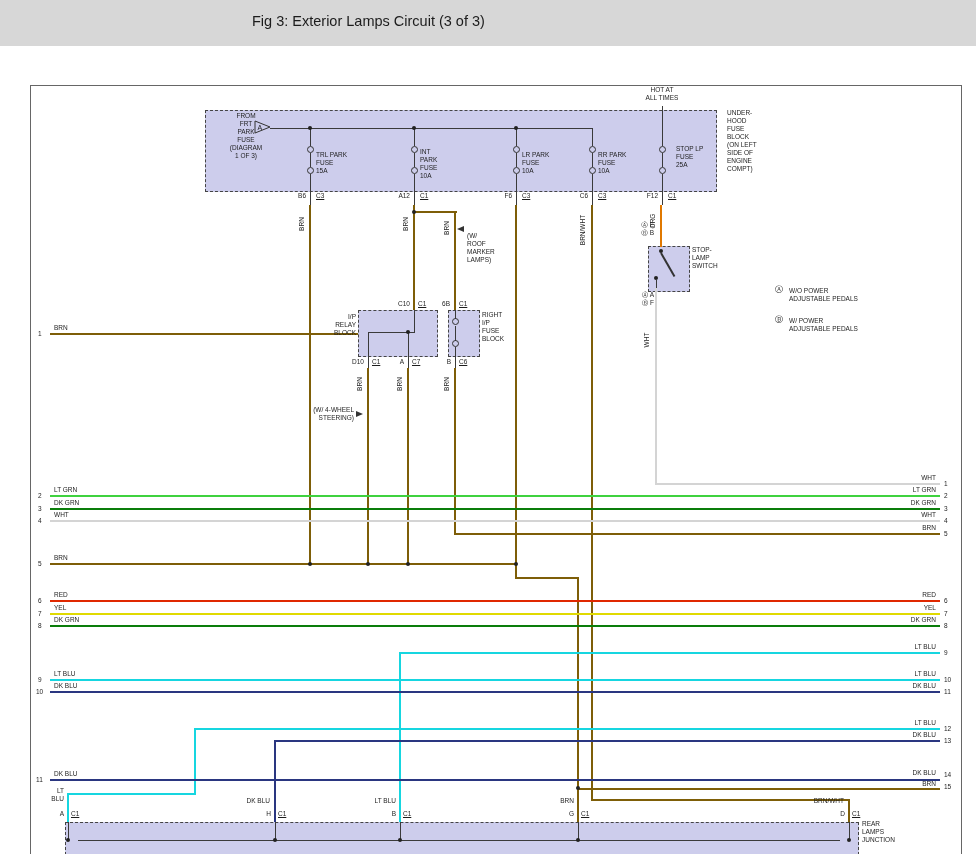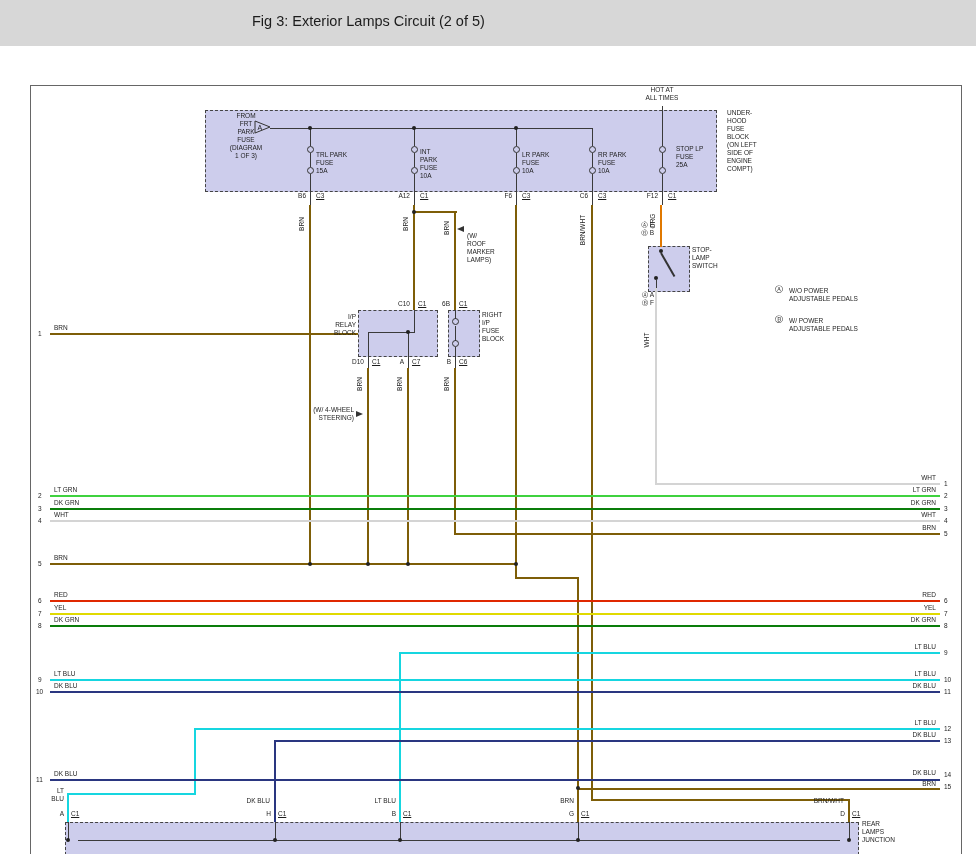--- a/index.html
+++ b/index.html
@@ -21,21 +21,21 @@
   .ring{position:absolute;width:5px;height:5px;border:1px solid #333;border-radius:50%;background:transparent}
   .arrL{position:absolute;width:0;height:0;border-top:3px solid transparent;border-bottom:3px solid transparent;border-right:7px solid #333}
   .arrR{position:absolute;width:0;height:0;border-top:3px solid transparent;border-bottom:3px solid transparent;border-left:7px solid #333}
   .blade{position:absolute;width:27px;height:2px;background:#333;transform-origin:0 50%;transform:rotate(60deg)}
 </style>
 </head>
 <body>
 
 <div class="page">
   <div class="titlebar">
-    <span class="title">Fig 3: Exterior Lamps Circuit (2 of 5)</span>
+    <span class="title">Fig 3: Exterior Lamps Circuit (3 of 3)</span>
   </div>
   <div class="frame"></div>
 
   <div class="blk" style="left:205px;top:110px;width:510px;height:80px"></div>
   <div class="blk" style="left:358px;top:310px;width:78px;height:45px"></div>
   <div class="blk" style="left:448px;top:310px;width:30px;height:45px"></div>
   <div class="blk" style="left:648px;top:246px;width:40px;height:44px"></div>
   <div class="blk" style="left:65px;top:822px;width:792px;height:31px"></div>
 
   <i class="bk" style="left:270px;top:128px;width:322px;height:1px"></i>

